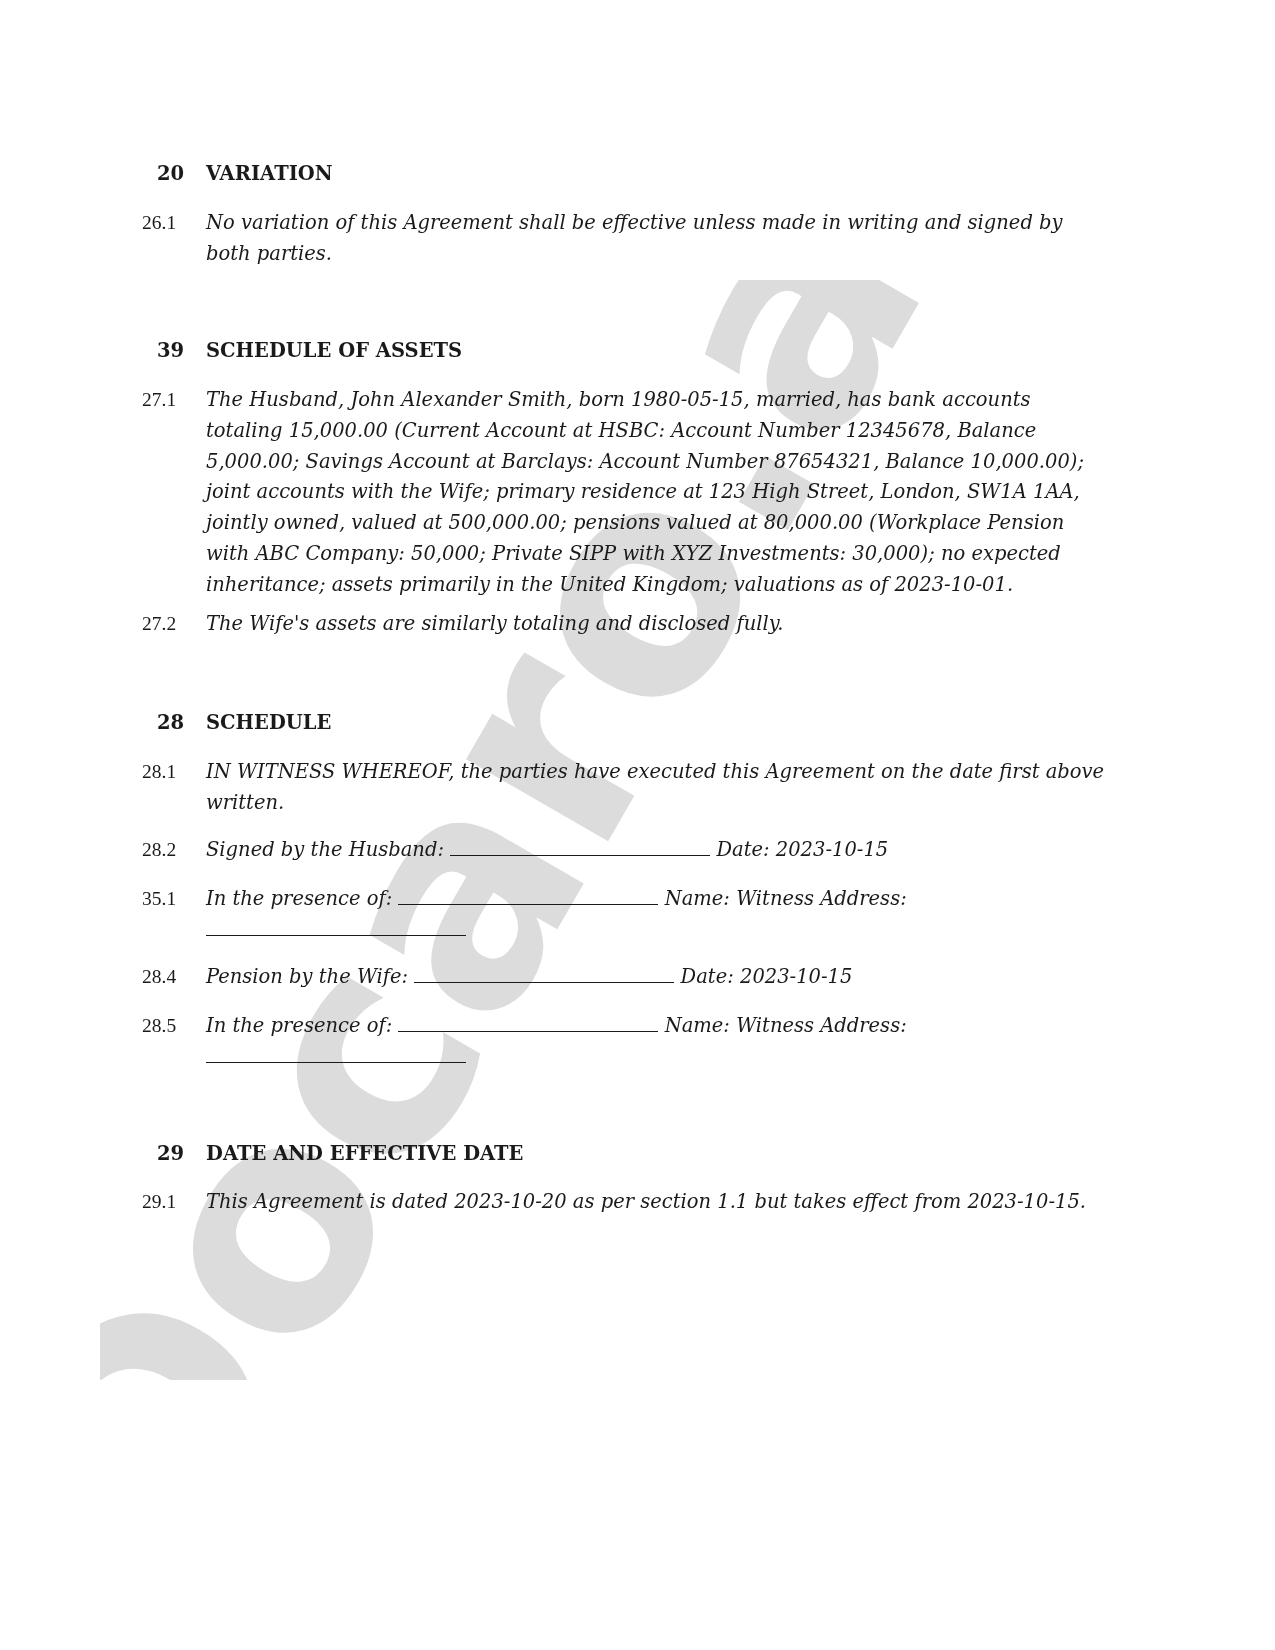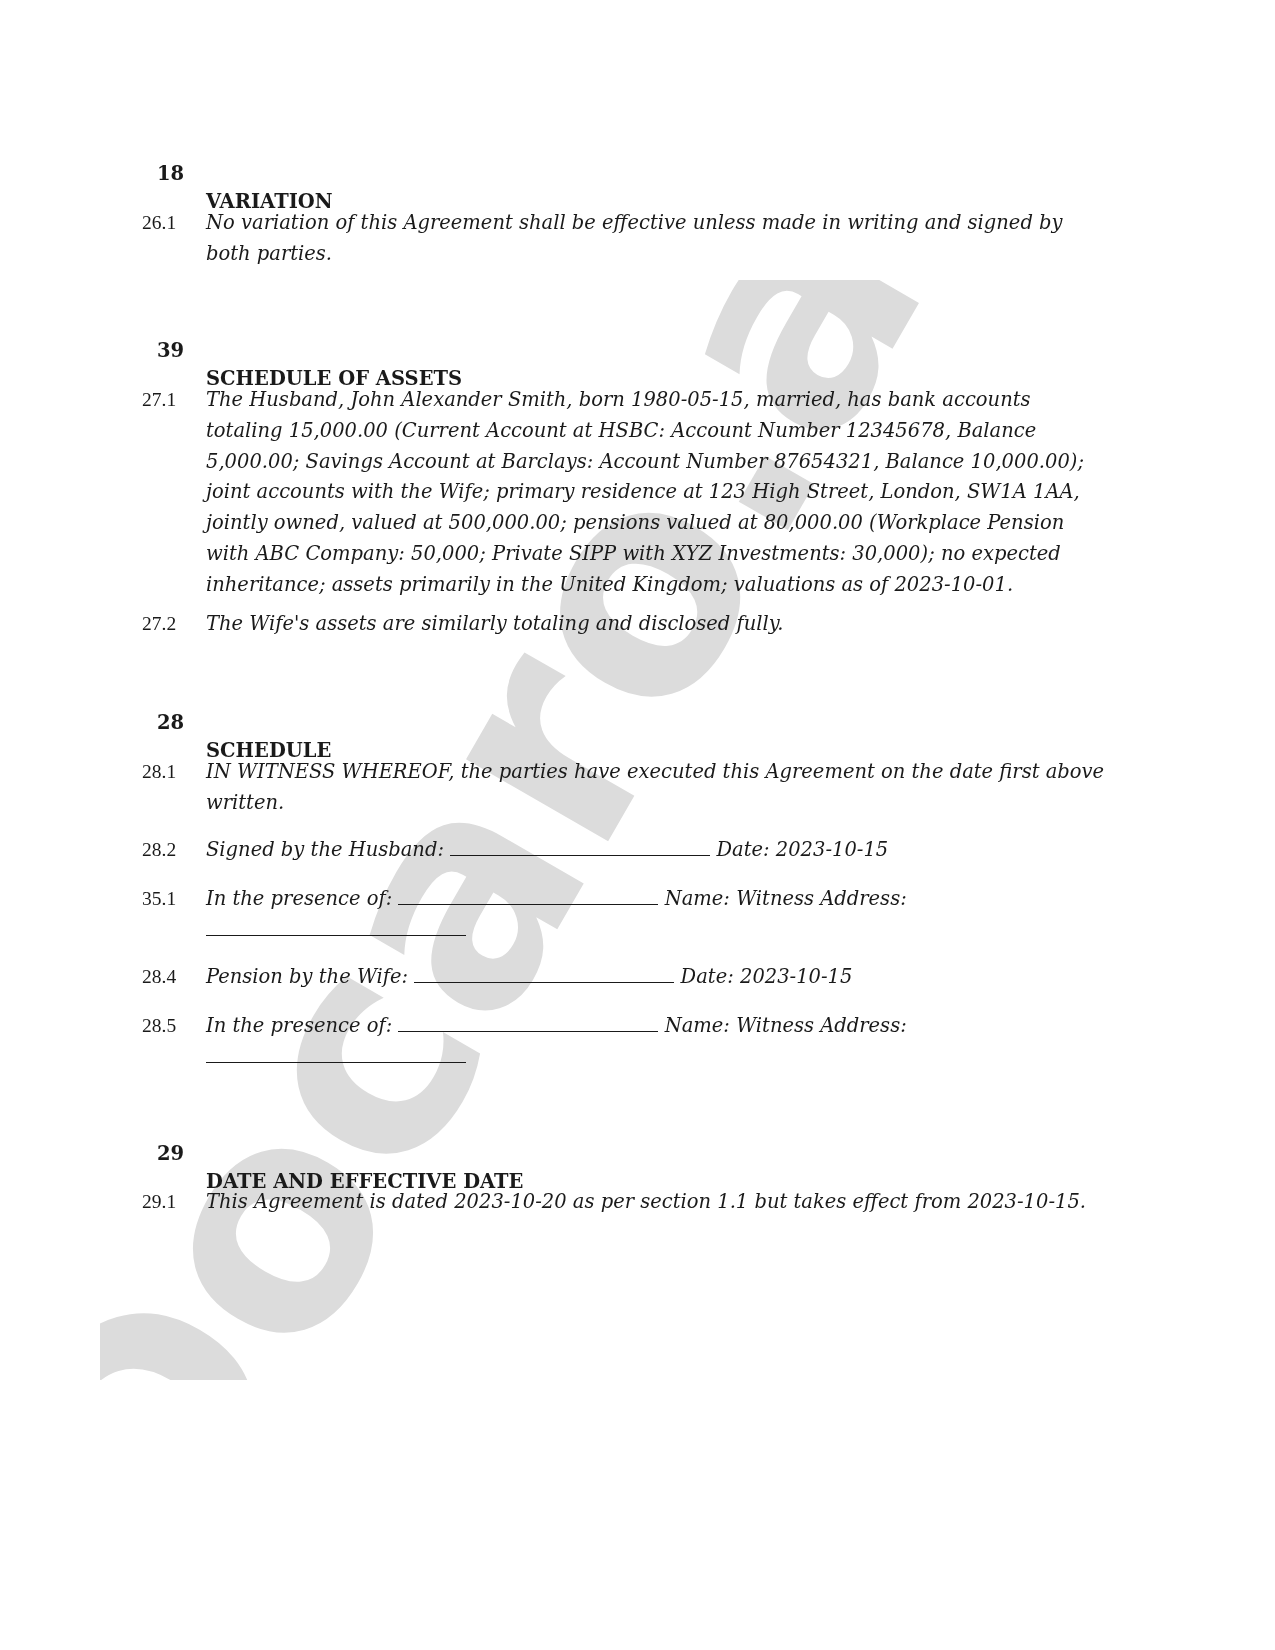--- a/index.html
+++ b/index.html
@@ -4,39 +4,39 @@
 <style>
   html, body { margin: 0; padding: 0; background: #ffffff; }
   body { width: 1275px; height: 1650px; position: relative; overflow: hidden;
          font-family: "DejaVu Serif", "Liberation Serif", serif; color: #1a1a1a; }
   .page { position: absolute; left: 0; top: 0; width: 1275px; height: 1650px; }
   .watermark { position: absolute; left: 100px; top: 280px; width: 1000px; height: 1100px; z-index: 0; pointer-events: none; }
   .watermark text { font-family: "DejaVu Sans", "Liberation Sans", sans-serif; font-weight: bold; fill: #dcdcdc; }
   .content { position: absolute; left: 0; top: 0; width: 100%; z-index: 1; }
   .heading { position: absolute; left: 0; font-weight: bold; font-size: 19.5px; }
   .heading .num { position: absolute; left: 157px; }
-  .heading .title { position: absolute; left: 206px; white-space: nowrap; margin-top: 28px; }
+  .heading .title { position: absolute; left: 206px; white-space: nowrap; }
   .clause { position: absolute; left: 0; width: 100%; font-size: 19.5px; line-height: 30.8px; }
   .clause .num { position: absolute; left: 142px; font-family: Liberation Serif, serif; }
   .clause .text { position: absolute; left: 206px; width: 905px; font-style: italic; }
   .blank { display: inline-block; border-bottom: 1.3px solid #1a1a1a; height: 20px; vertical-align: baseline; }
 </style>
 </head>
 <body>
 
 <div class="page">
 
   <svg class="watermark" viewBox="0 0 1000 1100">
     <text x="480" y="610" font-size="300" text-anchor="middle" transform="rotate(-60 480 610)">Docaro.ai</text>
   </svg>
 
   <div class="content">
 
     <div class="heading" style="top:162px;">
-      <span class="num">18</span>
+      <span class="num">20</span>
       <span class="title">VARIATION</span>
     </div>
     <div class="clause" style="top:208px;">
       <span class="num">26.1</span>
       <span class="text">No variation of this Agreement shall be effective unless made in writing and signed by both parties.</span>
     </div>
 
     <div class="heading" style="top:339px;">
       <span class="num">39</span>
       <span class="title">SCHEDULE OF ASSETS</span>

